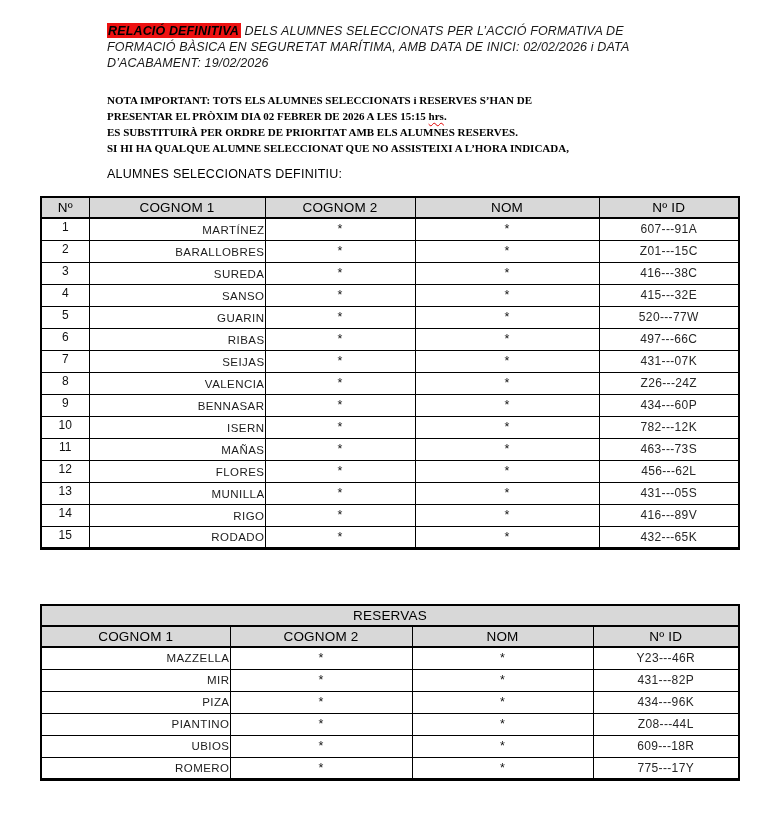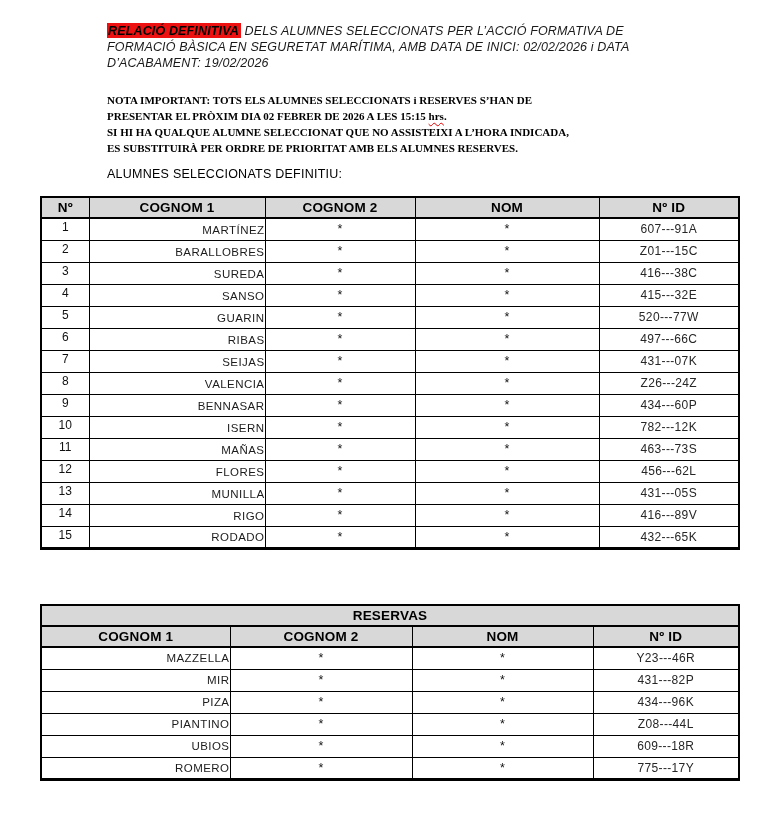--- a/index.html
+++ b/index.html
@@ -54,21 +54,21 @@
   }
   table.sel { top:196px; width:698px; }
   table.res { top:604px; width:698px;border-radius:21px; }
 
   table.doc th, table.doc td {
     border:1px solid #000;
     overflow:hidden; white-space:nowrap;
   }
   table.doc th {
     background: var(--gray, #d8d8d8);
-    font-weight:700; font-size:13.5px; letter-spacing:0.2px;
+    font-weight:400; font-size:13.5px; letter-spacing:0.2px;
     height:21px; text-align:center; vertical-align:middle;
     border-bottom:2px solid #000;
   }
   th.res-title { border-bottom:1px solid #000; }
 
   table.doc td { height:22px; }
   td.num  { text-align:center; vertical-align:top; font-size:12px; padding-top:1px; color:#111; }
   td.name { text-align:right; vertical-align:bottom; padding:0 0 4px 8px;
             font-size:11.5px; letter-spacing:0.45px; color:#1c1c1c; }
   td.star { text-align:center; vertical-align:middle; font-size:12.5px; color:#111; }
@@ -81,22 +81,22 @@
 
 <div class="title-block">
   <div><span class="hl">RELACIÓ DEFINITIVA</span><span> DELS ALUMNES SELECCIONATS PER L’ACCIÓ FORMATIVA DE</span></div>
   <div>FORMACIÓ BÀSICA EN SEGURETAT MARÍTIMA, AMB DATA DE INICI: 02/02/2026 i DATA</div>
   <div>D’ACABAMENT: 19/02/2026</div>
 </div>
 
 <div class="note">
   <div><span>NOTA IMPORTANT:</span><span> TOTS ELS ALUMNES SELECCIONATS i RESERVES S’HAN DE</span></div>
   <div><span>PRESENTAR EL PRÒXIM DIA 02 FEBRER DE 2026 A LES 15:15 </span><span class="squiggle">hrs</span><span>.</span></div>
+  <div>ES SUBSTITUIRÀ PER ORDRE DE PRIORITAT AMB ELS ALUMNES RESERVES.</div>
   <div>SI HI HA QUALQUE ALUMNE SELECCIONAT QUE NO ASSISTEIXI A L’HORA INDICADA,</div>
-  <div>ES SUBSTITUIRÀ PER ORDRE DE PRIORITAT AMB ELS ALUMNES RESERVES.</div>
 </div>
 
 <div class="sel-label">ALUMNES SELECCIONATS DEFINITIU:</div>
 
 <table class="doc sel">
   <colgroup>
     <col style="width:48px">
       <col style="width:176px">
       <col style="width:150px">
       <col style="width:184px">

